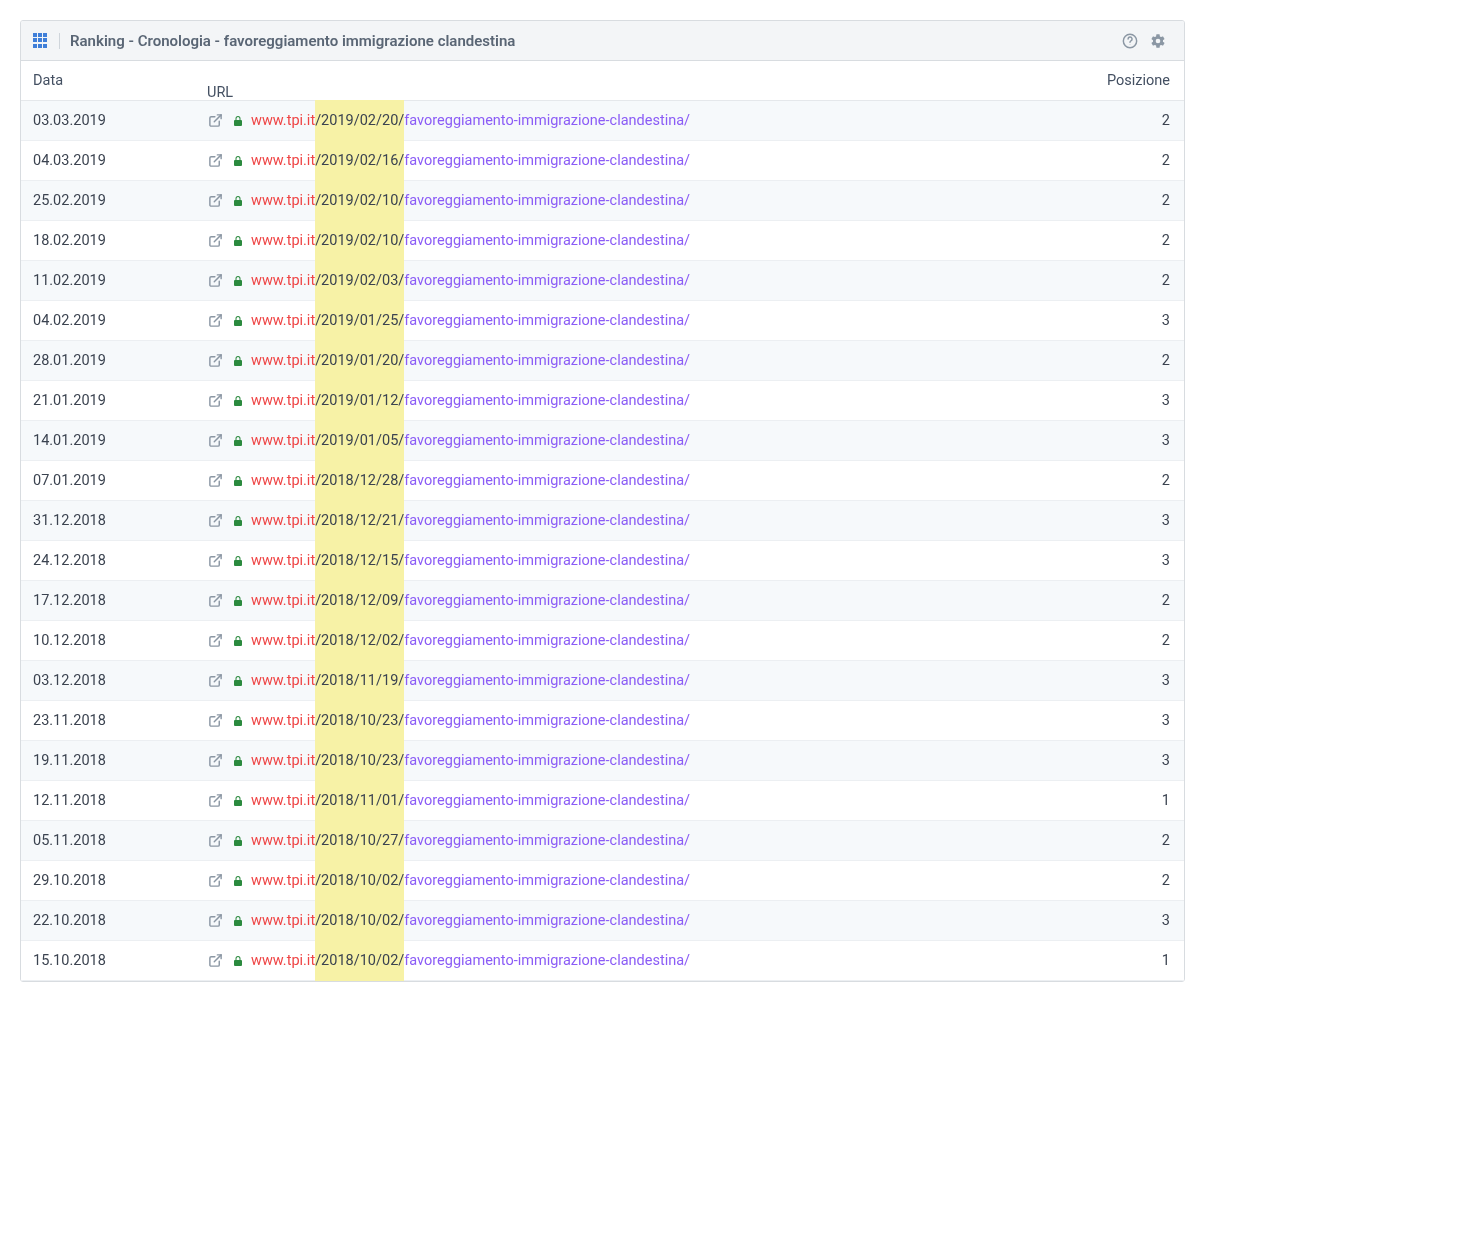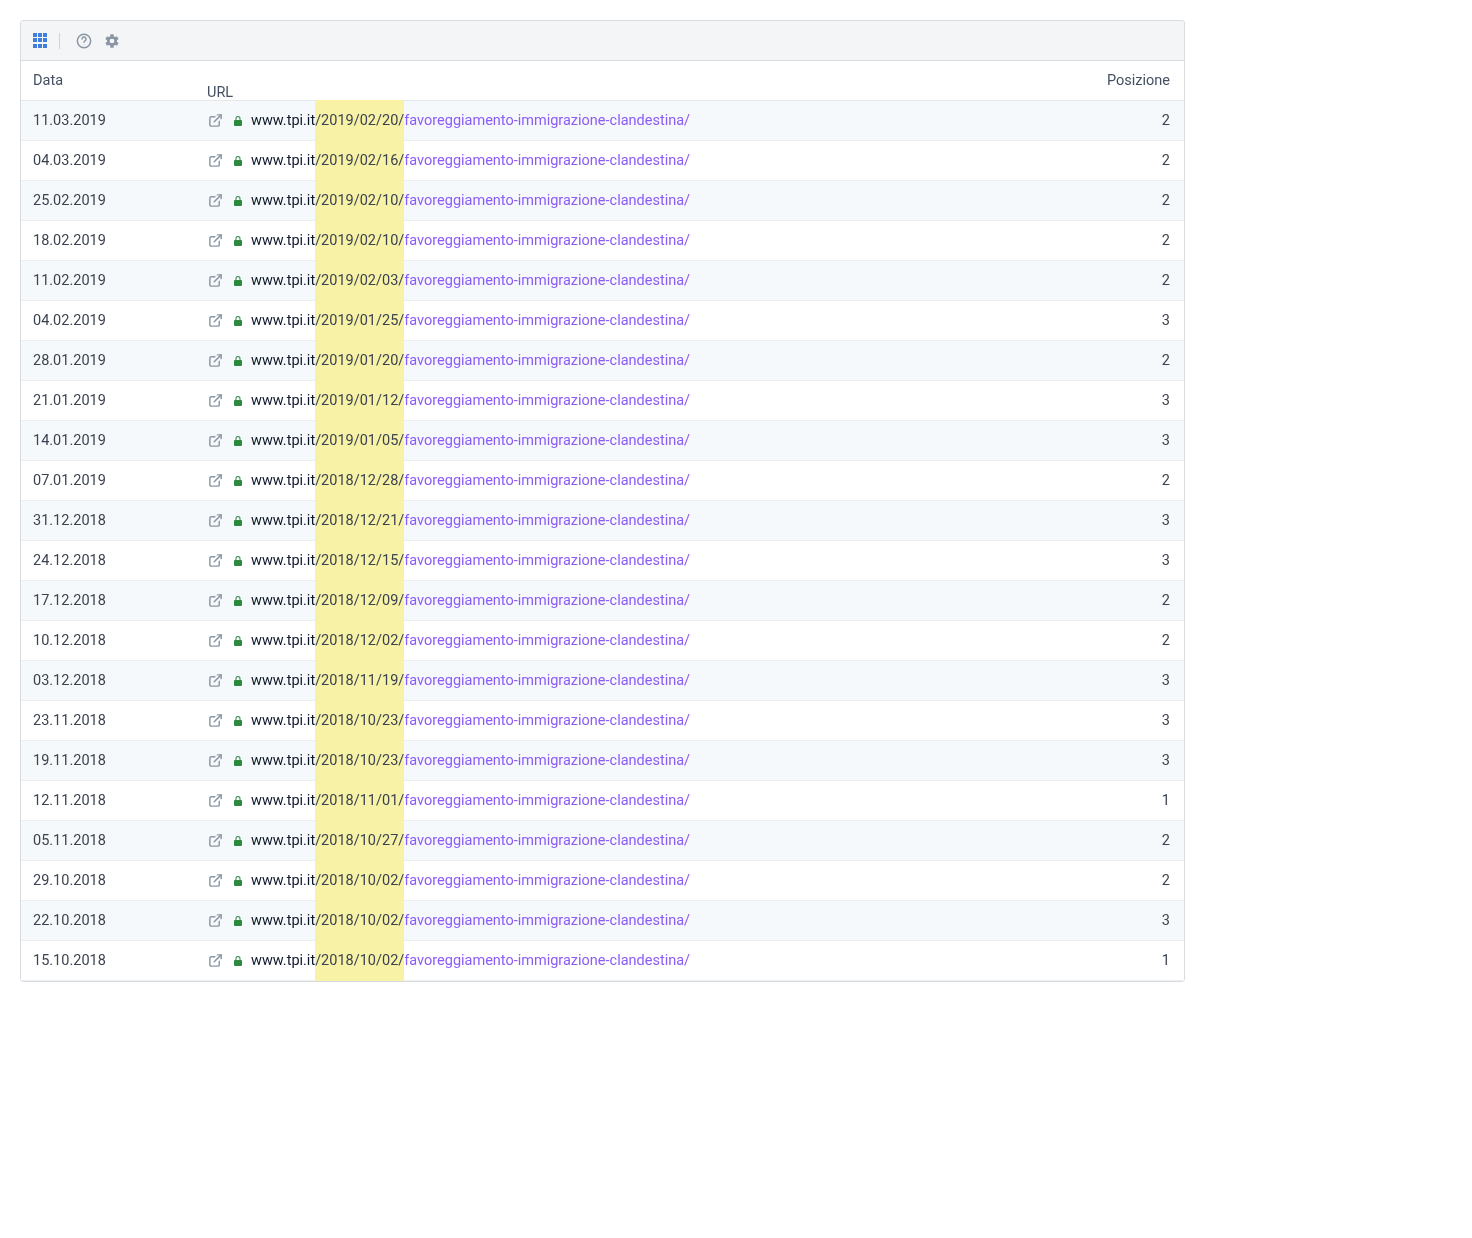--- a/index.html
+++ b/index.html
@@ -87,21 +87,21 @@
     margin-right: 8px;
     cursor: pointer;
     display: inline-flex; align-items: center; justify-content: center;
   }
   .lock-icon {
     width: 14px; height: 14px;
     color: #2b8a3e;
     margin-right: 6px;
     display: inline-flex; align-items: center; justify-content: center;
   }
-  .url-root { color: #0f172a; }
+  .url-root { color: #ef4444; }
   .url-datepart {
     background: #f7f2a6;
     color: #3b4350;
     padding: 12px 0;
   }
   .url-slug { color: #8b5cf6; }
   .row .pos { width: 110px; text-align: right; padding-right: 14px; }
   svg { display: block; }
 </style>
 </head>
@@ -113,20 +113,21 @@
       <span></span>
         <span></span>
         <span></span>
       <span></span>
         <span></span>
         <span></span>
       <span></span>
         <span></span>
         <span></span>
     </span>
+    <span class="title">Ranking - Cronologia - favoreggiamento immigrazione clandestina</span>
     <span class="hdr-btn">
       <svg width="16" height="16" viewBox="0 0 24 24" fill="none" stroke="currentColor" stroke-width="2.2" stroke-linecap="round" stroke-linejoin="round">
           <circle cx="12" cy="12" r="10"></circle>
           <path d="M9.1 9a3 3 0 1 1 4.3 2.7c-.9.5-1.4 1.1-1.4 2.1"></path>
           <circle cx="12" cy="17" r="0.6" fill="currentColor" stroke="none"></circle>
         </svg>
     </span>
     <span class="hdr-btn">
       <svg width="16" height="16" viewBox="0 0 24 24" fill="currentColor">
           <path d="M19.4 13a7.8 7.8 0 0 0 .07-1 7.8 7.8 0 0 0-.07-1l2.1-1.6a.5.5 0 0 0 .12-.64l-2-3.46a.5.5 0 0 0-.6-.22l-2.5 1a7.6 7.6 0 0 0-1.7-1l-.38-2.65A.5.5 0 0 0 14 2h-4a.5.5 0 0 0-.49.42L9.13 5.07a7.6 7.6 0 0 0-1.7 1l-2.5-1a.5.5 0 0 0-.6.22l-2 3.46a.5.5 0 0 0 .12.64L4.55 11a7.8 7.8 0 0 0-.07 1 7.8 7.8 0 0 0 .07 1l-2.1 1.6a.5.5 0 0 0-.12.64l2 3.46a.5.5 0 0 0 .6.22l2.5-1a7.6 7.6 0 0 0 1.7 1l.38 2.65A.5.5 0 0 0 10 22h4a.5.5 0 0 0 .49-.42l.38-2.65a7.6 7.6 0 0 0 1.7-1l2.5 1a.5.5 0 0 0 .6-.22l2-3.46a.5.5 0 0 0-.12-.64ZM12 15.5A3.5 3.5 0 1 1 15.5 12 3.5 3.5 0 0 1 12 15.5Z"></path>
@@ -135,21 +136,21 @@
   </div>
 
   <div class="table-header">
     <div class="col-date">Data</div>
     <div class="col-url">URL</div>
     <div class="col-pos">Posizione</div>
   </div>
 
   <div id="rows">
       <div class="row">
-        <div class="date">11.03.2019</div>
+        <div class="date">03.03.2019</div>
         <div class="urlcell">
           <span class="ext-icon">
             <svg width="15" height="15" viewBox="0 0 24 24" fill="none" stroke="currentColor" stroke-width="2.3" stroke-linecap="round" stroke-linejoin="round">
               <path d="M18 13v6a2 2 0 0 1-2 2H5a2 2 0 0 1-2-2V8a2 2 0 0 1 2-2h6"></path>
               <polyline points="15 3 21 3 21 9"></polyline>
               <line x1="10" y1="14" x2="21" y2="3"></line>
             </svg>
           </span>
           <span class="lock-icon">
             <svg width="12" height="12" viewBox="0 0 24 24" fill="currentColor">

